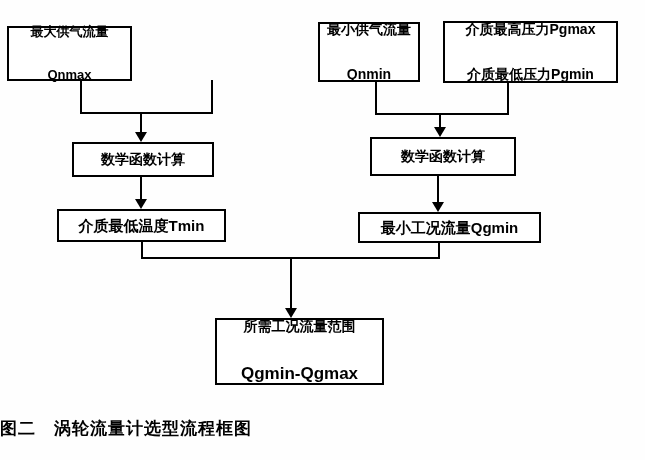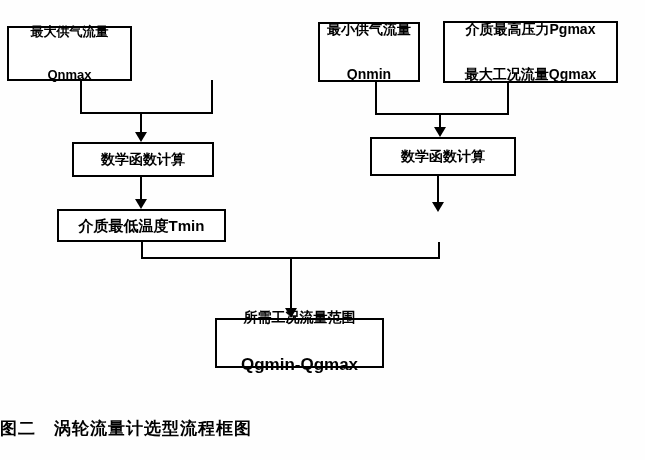--- a/index.html
+++ b/index.html
@@ -31,21 +31,21 @@
   .node span{display:block;white-space:nowrap;}
 
   .n-qnmax     {left:7px;  top:26px;  width:125px; height:55px; font-size:13px;}
   .n-pgmin     {left:136px;top:20px;  width:168px; height:61px; font-size:14px;}
   .n-qnmin     {left:318px;top:22px;  width:102px; height:60px; font-size:14px;}
   .n-pgmax     {left:443px;top:21px;  width:175px; height:62px; font-size:14px;}
   .n-math-l    {left:72px; top:142px; width:142px; height:35px; font-size:14px;}
   .n-math-r    {left:370px;top:137px; width:146px; height:39px; font-size:14px;}
   .n-qgmax     {left:57px; top:209px; width:169px; height:33px; font-size:15px;}
   .n-qgmin     {left:358px;top:212px; width:183px; height:31px; font-size:15px;}
-  .n-result    {left:215px;top:318px; width:169px; height:50px; font-size:14px;}
+  .n-result    {left:215px;top:318px; width:169px; height:67px; font-size:14px;}
   .n-result .latin{font-size:17px;}
 
   .vline,.hline{position:absolute;background:#000;}
   .vline{width:2px;}
   .hline{height:2px;}
 
   .arrowhead{
     position:absolute;
     width:0;height:0;
     border-left:6px solid transparent;
@@ -74,21 +74,21 @@
   </div>
 
 
   <div class="node n-qnmin">
     <span>最小供气流量</span>
     <span class="latin">Qnmin</span>
   </div>
 
   <div class="node n-pgmax">
     <span>介质最高压力Pgmax</span>
-    <span>最大工况流量Qgmax</span>
+    <span>介质最低压力Pgmin</span>
   </div>
 
   <div class="vline" style="left:80px;top:81px;height:32px;"></div>
   <div class="vline" style="left:211px;top:80px;height:33px;"></div>
   <div class="hline" style="left:80px;top:112px;width:133px;"></div>
   <div class="vline" style="left:140px;top:112px;height:22px;"></div>
   <div class="arrowhead" style="left:135px;top:132px;"></div>
 
   <div class="vline" style="left:375px;top:81px;height:33px;"></div>
   <div class="vline" style="left:507px;top:82px;height:32px;"></div>
@@ -104,20 +104,23 @@
   </div>
 
   <div class="vline" style="left:140px;top:177px;height:23px;"></div>
   <div class="arrowhead" style="left:135px;top:199px;"></div>
   <div class="vline" style="left:437px;top:176px;height:27px;"></div>
   <div class="arrowhead" style="left:432px;top:202px;"></div>
 
   <div class="node n-qgmax">
     <span>介质最低温度Tmin</span>
   </div>
+  <div class="node n-qgmin">
+    <span>最小工况流量Qgmin</span>
+  </div>
 
   <div class="vline" style="left:141px;top:242px;height:17px;"></div>
   <div class="vline" style="left:438px;top:242px;height:17px;"></div>
   <div class="hline" style="left:141px;top:257px;width:299px;"></div>
   <div class="vline" style="left:290px;top:257px;height:52px;"></div>
   <div class="arrowhead" style="left:285px;top:308px;"></div>
 
   <div class="node n-result">
     <span>所需工况流量范围</span>
     <span class="latin">Qgmin-Qgmax</span>

